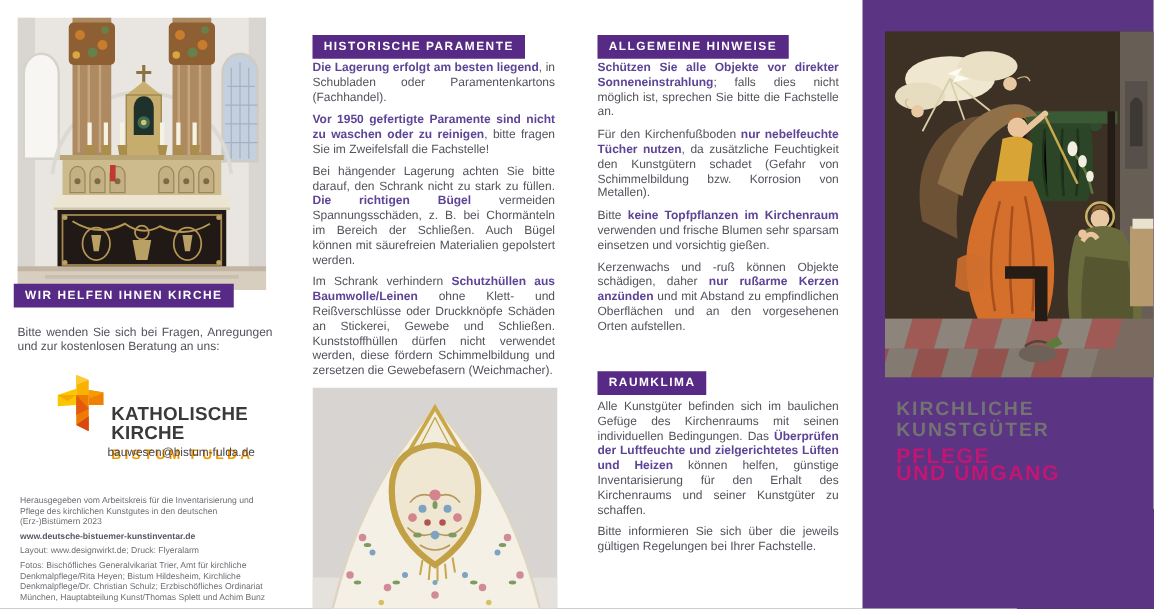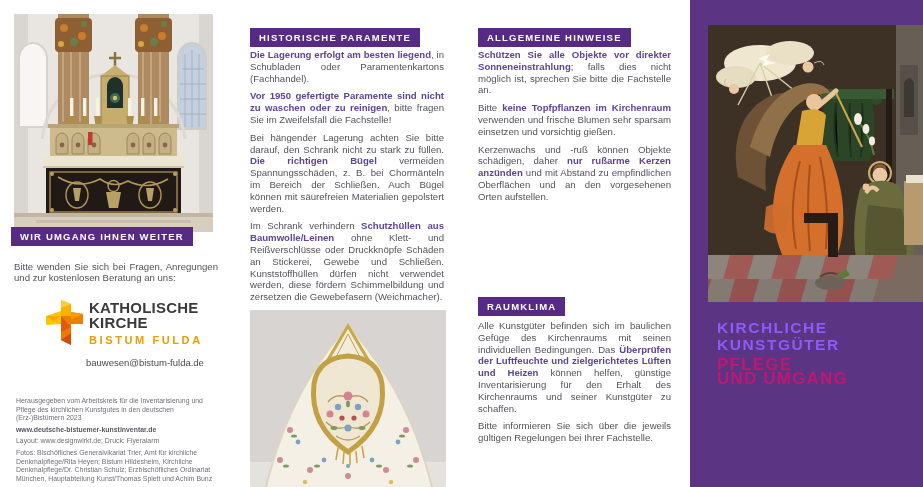--- a/index.html
+++ b/index.html
@@ -11,31 +11,31 @@
         font-size:9.5px;letter-spacing:1.2px;padding:4px 9px 4px 9px;white-space:nowrap;}
   
   .textflow{position:absolute;}
   .textflow p{margin:0 0 6px 0;font-size:9.6px;line-height:11.8px;color:var(--body_text,#55515b);
         text-align:justify;hyphens:auto;-webkit-hyphens:auto;}
   .textflow .hl{color:var(--highlight,#5e4496);font-weight:700;}
   
   .intro{position:absolute;left:14px;top:251px;width:204px;font-size:9.6px;line-height:11.8px;
         color:var(--body_text,#55515b);text-align:justify;}
   .logo-row{position:absolute;left:46px;top:297px;display:flex;align-items:flex-start;}
-  .logo-text{margin-left:6px;padding-top:4px;}
+  .logo-text{margin-left:6px;padding-top:4px;margin-top:24px;}
   .logo-main{font-size:15px;line-height:14.5px;font-weight:800;color:var(--logo_text,#3a3a3d);letter-spacing:0.2px;}
   .logo-sub{font-size:11px;font-weight:700;color:var(--orange,#f09b00);letter-spacing:2.6px;margin-top:4px;}
   .email{position:absolute;left:86px;top:357px;font-size:9.5px;color:#4b4750;}
   .imprint{position:absolute;left:16px;top:397px;width:201px;}
   .imprint p{margin:0 0 3px 0;font-size:6.9px;line-height:8.6px;color:var(--imprint_text,#716d74);text-align:left;}
   .imprint .hl{font-weight:700;color:#5a5660;}
   
   .cover-panel{position:absolute;left:690px;top:0;width:233px;height:487px;background:var(--panel_purple,#5b3483);}
   .cover-title{position:absolute;left:717px;top:319px;}
-  .cover-title div{font-size:15.5px;line-height:17px;font-weight:800;letter-spacing:1.5px;color:#8b5cf6;}
+  .cover-title div{font-size:15.5px;line-height:17px;font-weight:800;letter-spacing:1.5px;color:#737373;}
   .cover-sub{position:absolute;left:717px;top:358px;}
   .cover-sub div{font-size:17px;line-height:14px;font-weight:800;letter-spacing:1.2px;color:var(--pink,#c11672);}
   svg{display:block;}
 </style>
 </head>
 <body>
 
 <div class="page">
 
   <svg class="abs" style="left:14px;top:14px" width="199" height="218" viewBox="0 0 199 218">
@@ -147,21 +147,21 @@
         <circle cx="161" cy="160" r="2"></circle>
         <circle cx="38" cy="196" r="2"></circle>
         <circle cx="161" cy="196" r="2"></circle>
     </g>
 
     <rect y="202" width="199" height="16" fill="#d8cec0"></rect>
     <rect y="199" width="199" height="4" fill="#c2b5a2"></rect>
     <rect x="22" y="206" width="155" height="3" fill="#cabfae"></rect>
   </svg>
 
-  <div class="header-box" style="left:11px;top:227px">WIR UMGANG IHNEN WEITER</div>
+  <div class="header-box" style="left:11px;top:227px">WIR HELFEN IHNEN KIRCHE</div>
 
   <p class="intro">Bitte wenden Sie sich bei Fragen, Anregungen und zur kostenlosen Beratung an uns:</p>
 
   <div class="logo-row">
     <svg width="37" height="48" viewBox="0 0 37 48">
       <polygon points="15,3 25,7 25,19 15,19" fill="#f9b200"></polygon>
       <polygon points="15,3 25,7 15,11" fill="#ffca35"></polygon>
       <polygon points="0,19 15,14 15,27 0,28" fill="#fbc600"></polygon>
       <polygon points="0,19 15,19 8,24" fill="#f5a900"></polygon>
       <polygon points="25,15 37,17 37,27 25,27" fill="#ef8000"></polygon>
@@ -273,20 +273,21 @@
       <g fill="#d8c05e">
           <circle cx="55" cy="172" r="2.2"></circle>
           <circle cx="141" cy="172" r="2.2"></circle>
         </g>
     </g>
   </svg>
 
   <div class="header-box" style="left:478px;top:28px">ALLGEMEINE HINWEISE</div>
   <div class="textflow" style="left:478px;top:49px;width:193px">
       <p><span class="hl">Schützen Sie alle Objekte vor direkter Sonneneinstrahlung</span><span>; falls dies nicht möglich ist, sprechen Sie bitte die Fachstelle an.</span></p>
+      <p><span>Für den Kirchenfußboden </span><span class="hl">nur nebelfeuchte Tücher nutzen</span><span>, da zusätzliche Feuchtigkeit den Kunstgütern schadet (Gefahr von Schimmelbildung bzw. Korrosion von Metallen).</span></p>
       <p><span>Bitte </span><span class="hl">keine Topfpflanzen im Kirchenraum</span><span> verwenden und frische Blumen sehr sparsam einsetzen und vorsichtig gießen.</span></p>
       <p><span>Kerzenwachs und -ruß können Objekte schädigen, daher </span><span class="hl">nur rußarme Kerzen anzünden</span><span> und mit Abstand zu empfindlichen Oberflächen und an den vorgesehenen Orten aufstellen.</span></p>
     </div>
 
   <div class="header-box" style="left:478px;top:297px">RAUMKLIMA</div>
   <div class="textflow" style="left:478px;top:320px;width:193px">
       <p><span>Alle Kunstgüter befinden sich im baulichen Gefüge des Kirchenraums mit seinen individuellen Bedingungen. Das </span><span class="hl">Überprüfen der Luftfeuchte und zielgerichtetes Lüften und Heizen</span><span> können helfen, günstige Inventarisierung für den Erhalt des Kirchenraums und seiner Kunstgüter zu schaffen.</span></p>
       <p><span>Bitte informieren Sie sich über die jeweils gültigen Regelungen bei Ihrer Fachstelle.</span></p>
     </div>
 

